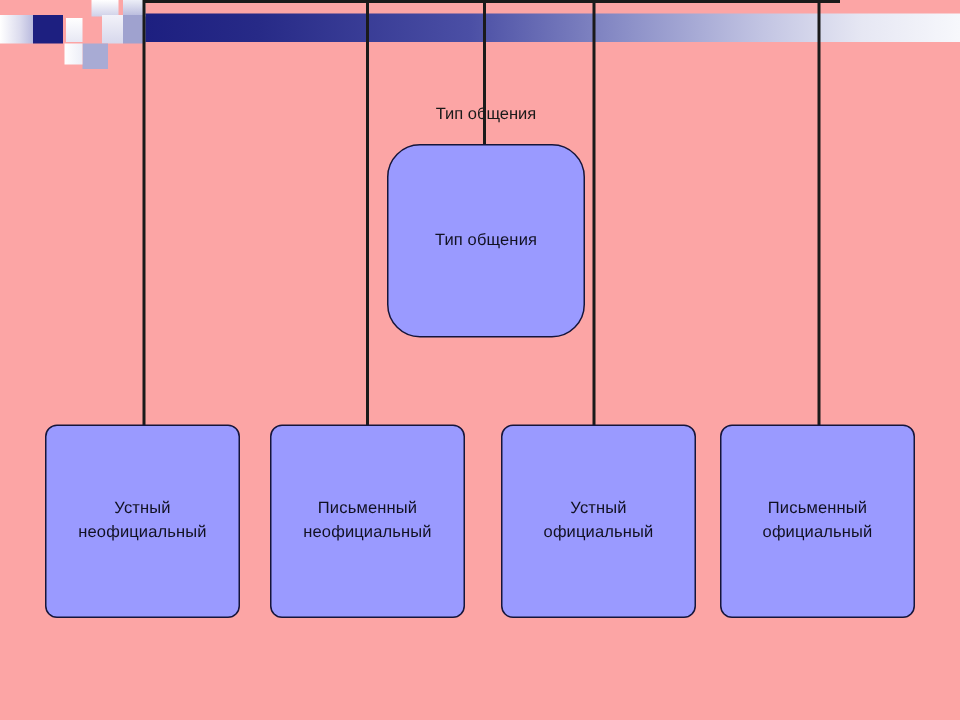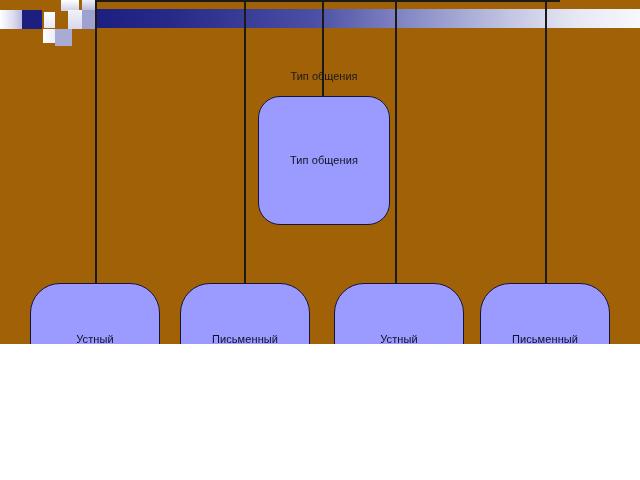--- a/index.html
+++ b/index.html
@@ -9,22 +9,22 @@
   body {
     width: 640px;
     height: 480px;
     background: #ffffff;
     font-family: "Liberation Sans", sans-serif;
     overflow: hidden;
   }
   #slide {
     position: relative;
     width: 640px;
-    height: 344px;
-    background: #a16207;
+    height: 480px;
+    background: #fca5a5;
     overflow: hidden;
   }
 
   
   .banner {
     position: absolute;
     left: 96px;
     top: 9px;
     width: 544px;
     height: 19px;
@@ -76,21 +76,21 @@
   .vline.c3 { left: 395px; height: 293px; }
   .vline.c4 { left: 545px; height: 293px; }
   .vline.ctop { left: 322px; height: 98px; }
 
   
   .node {
     position: absolute;
     box-sizing: border-box;
     background: #9a9aff;
     border: 1px solid #15153a;
-    border-radius: 30px;
+    border-radius: 8px;
     display: flex;
     align-items: center;
     justify-content: center;
     text-align: center;
     color: #111122;
     font-size: 11px;
     line-height: 1.45;
     letter-spacing: .1px;
   }
   .node-top {

